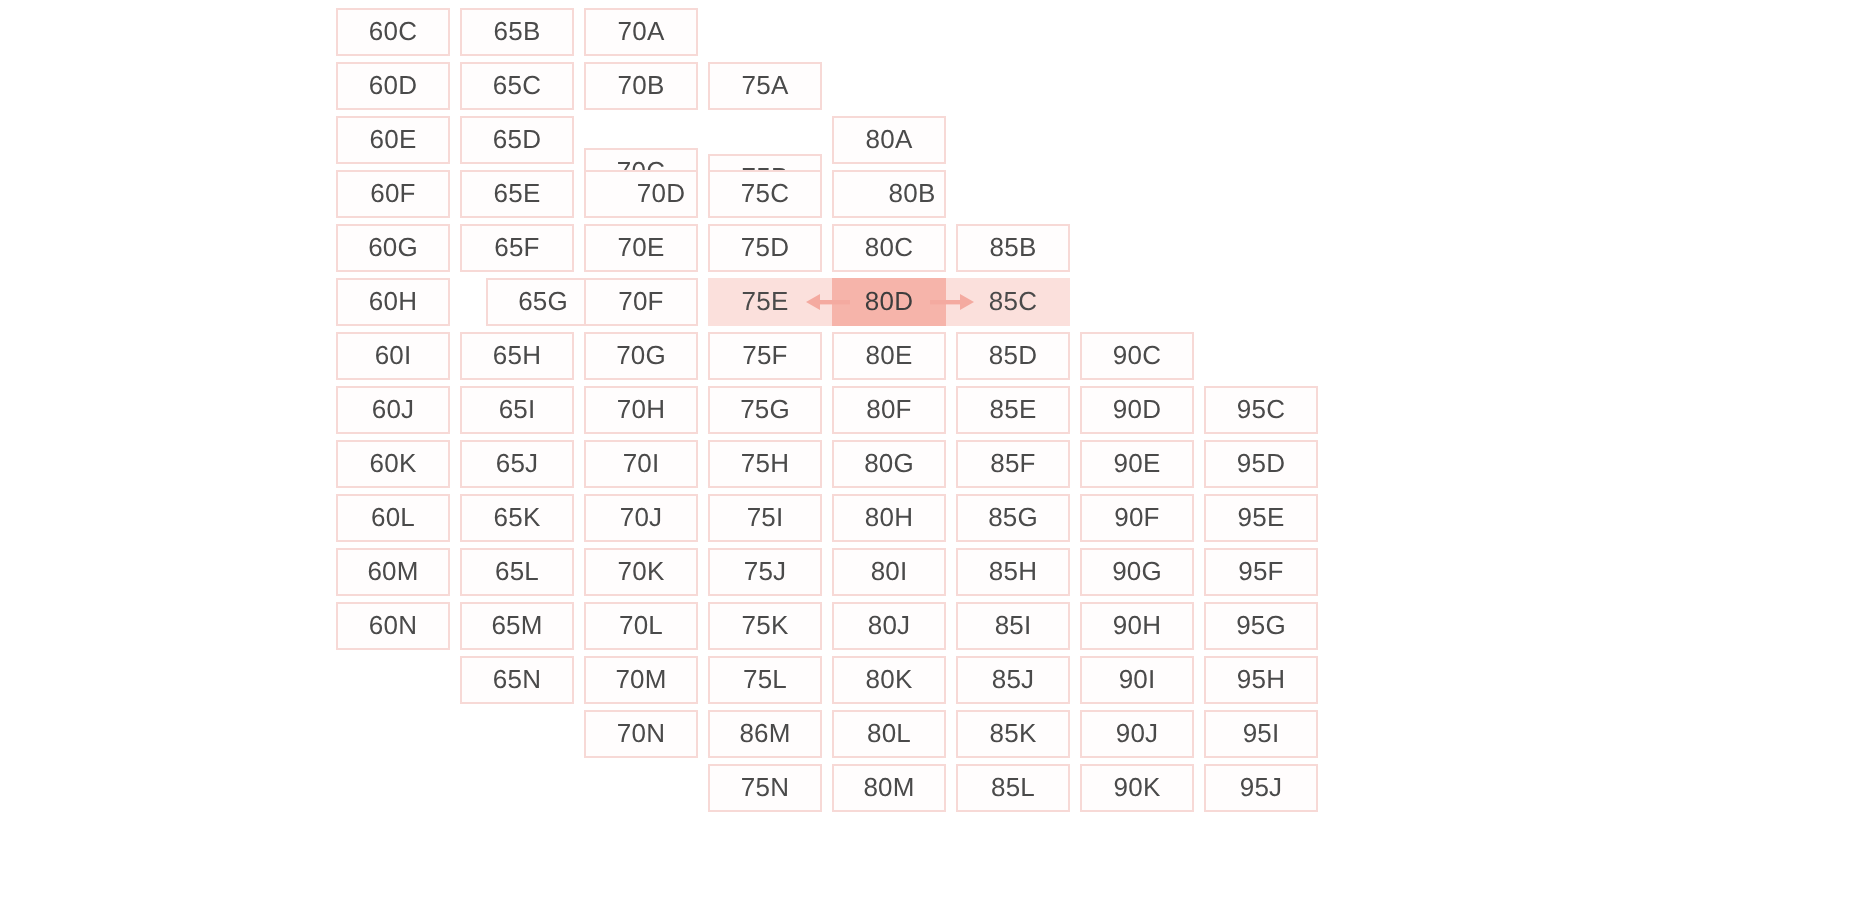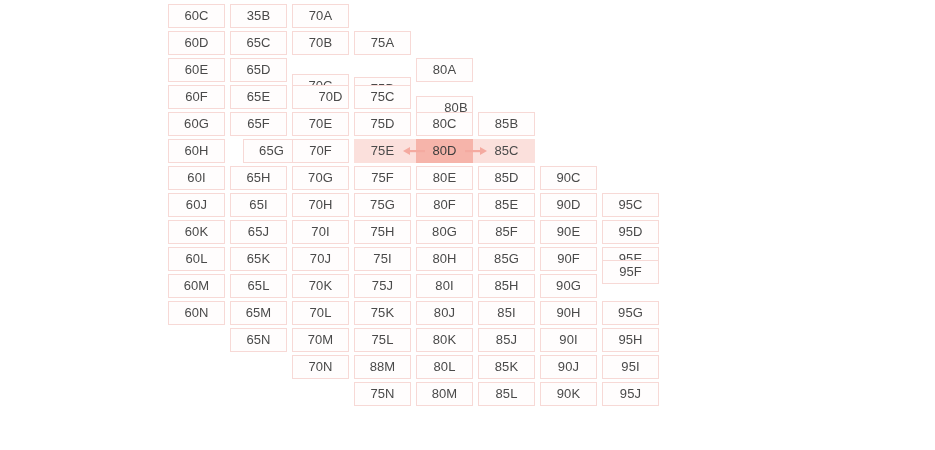--- a/index.html
+++ b/index.html
@@ -97,21 +97,21 @@
         <div class="cell" style="top: 108px;">60G</div>
         <div class="cell" style="top: 135px;">60H</div>
         <div class="cell" style="top: 162px;">60I</div>
         <div class="cell" style="top: 189px;">60J</div>
         <div class="cell" style="top: 216px;">60K</div>
         <div class="cell" style="top: 243px;">60L</div>
         <div class="cell" style="top: 270px;">60M</div>
         <div class="cell" style="top: 297px;">60N</div>
       </div>
       <div class="column" style="left: 62px;">
-        <div class="cell" style="top: 0px;">35B</div>
+        <div class="cell" style="top: 0px;">65B</div>
         <div class="cell" style="top: 27px;">65C</div>
         <div class="cell" style="top: 54px;">65D</div>
         <div class="cell" style="top: 81px;">65E</div>
         <div class="cell" style="top: 108px;">65F</div>
         <div class="cell" style="top: 135px; margin-left: 13px;">65G</div>
         <div class="cell" style="top: 162px;">65H</div>
         <div class="cell" style="top: 189px;">65I</div>
         <div class="cell" style="top: 216px;">65J</div>
         <div class="cell" style="top: 243px;">65K</div>
         <div class="cell" style="top: 270px;">65L</div>
@@ -140,26 +140,26 @@
         <div class="cell" style="top: 81px;">75C</div>
         <div class="cell" style="top: 108px;">75D</div>
         <div class="cell band-soft" style="top: 135px;">75E</div>
         <div class="cell" style="top: 162px;">75F</div>
         <div class="cell" style="top: 189px;">75G</div>
         <div class="cell" style="top: 216px;">75H</div>
         <div class="cell" style="top: 243px;">75I</div>
         <div class="cell" style="top: 270px;">75J</div>
         <div class="cell" style="top: 297px;">75K</div>
         <div class="cell" style="top: 324px;">75L</div>
-        <div class="cell" style="top: 351px;">88M</div>
+        <div class="cell" style="top: 351px;">86M</div>
         <div class="cell" style="top: 378px;">75N</div>
       </div>
       <div class="column" style="left: 248px;">
         <div class="cell" style="top: 54px;">80A</div>
-        <div class="cell" style="top: 92px; padding-left: 23px;">80B</div>
+        <div class="cell" style="top: 81px; padding-left: 23px;">80B</div>
         <div class="cell" style="top: 108px;">80C</div>
         <div class="cell band-strong" style="top: 135px;">80D</div>
         <div class="cell" style="top: 162px;">80E</div>
         <div class="cell" style="top: 189px;">80F</div>
         <div class="cell" style="top: 216px;">80G</div>
         <div class="cell" style="top: 243px;">80H</div>
         <div class="cell" style="top: 270px;">80I</div>
         <div class="cell" style="top: 297px;">80J</div>
         <div class="cell" style="top: 324px;">80K</div>
         <div class="cell" style="top: 351px;">80L</div>
@@ -186,21 +186,21 @@
         <div class="cell" style="top: 270px;">90G</div>
         <div class="cell" style="top: 297px;">90H</div>
         <div class="cell" style="top: 324px;">90I</div>
         <div class="cell" style="top: 351px;">90J</div>
         <div class="cell" style="top: 378px;">90K</div>
       </div>
       <div class="column" style="left: 434px;">
         <div class="cell" style="top: 189px;">95C</div>
         <div class="cell" style="top: 216px;">95D</div>
         <div class="cell" style="top: 243px;">95E</div>
-        <div class="cell" style="top: 256px;">95F</div>
+        <div class="cell" style="top: 270px;">95F</div>
         <div class="cell" style="top: 297px;">95G</div>
         <div class="cell" style="top: 324px;">95H</div>
         <div class="cell" style="top: 351px;">95I</div>
         <div class="cell" style="top: 378px;">95J</div>
       </div>
       <div class="arrow" style="left: 234px; width: 23px; top: 135px;">
         <svg width="22" height="10" viewBox="0 0 22 10">
           <rect x="6" y="4" width="16" height="2.2" fill="#f4aaa0"></rect>
           <polygon points="0,5 7,1 7,9" fill="#f4aaa0"></polygon>
         </svg>

